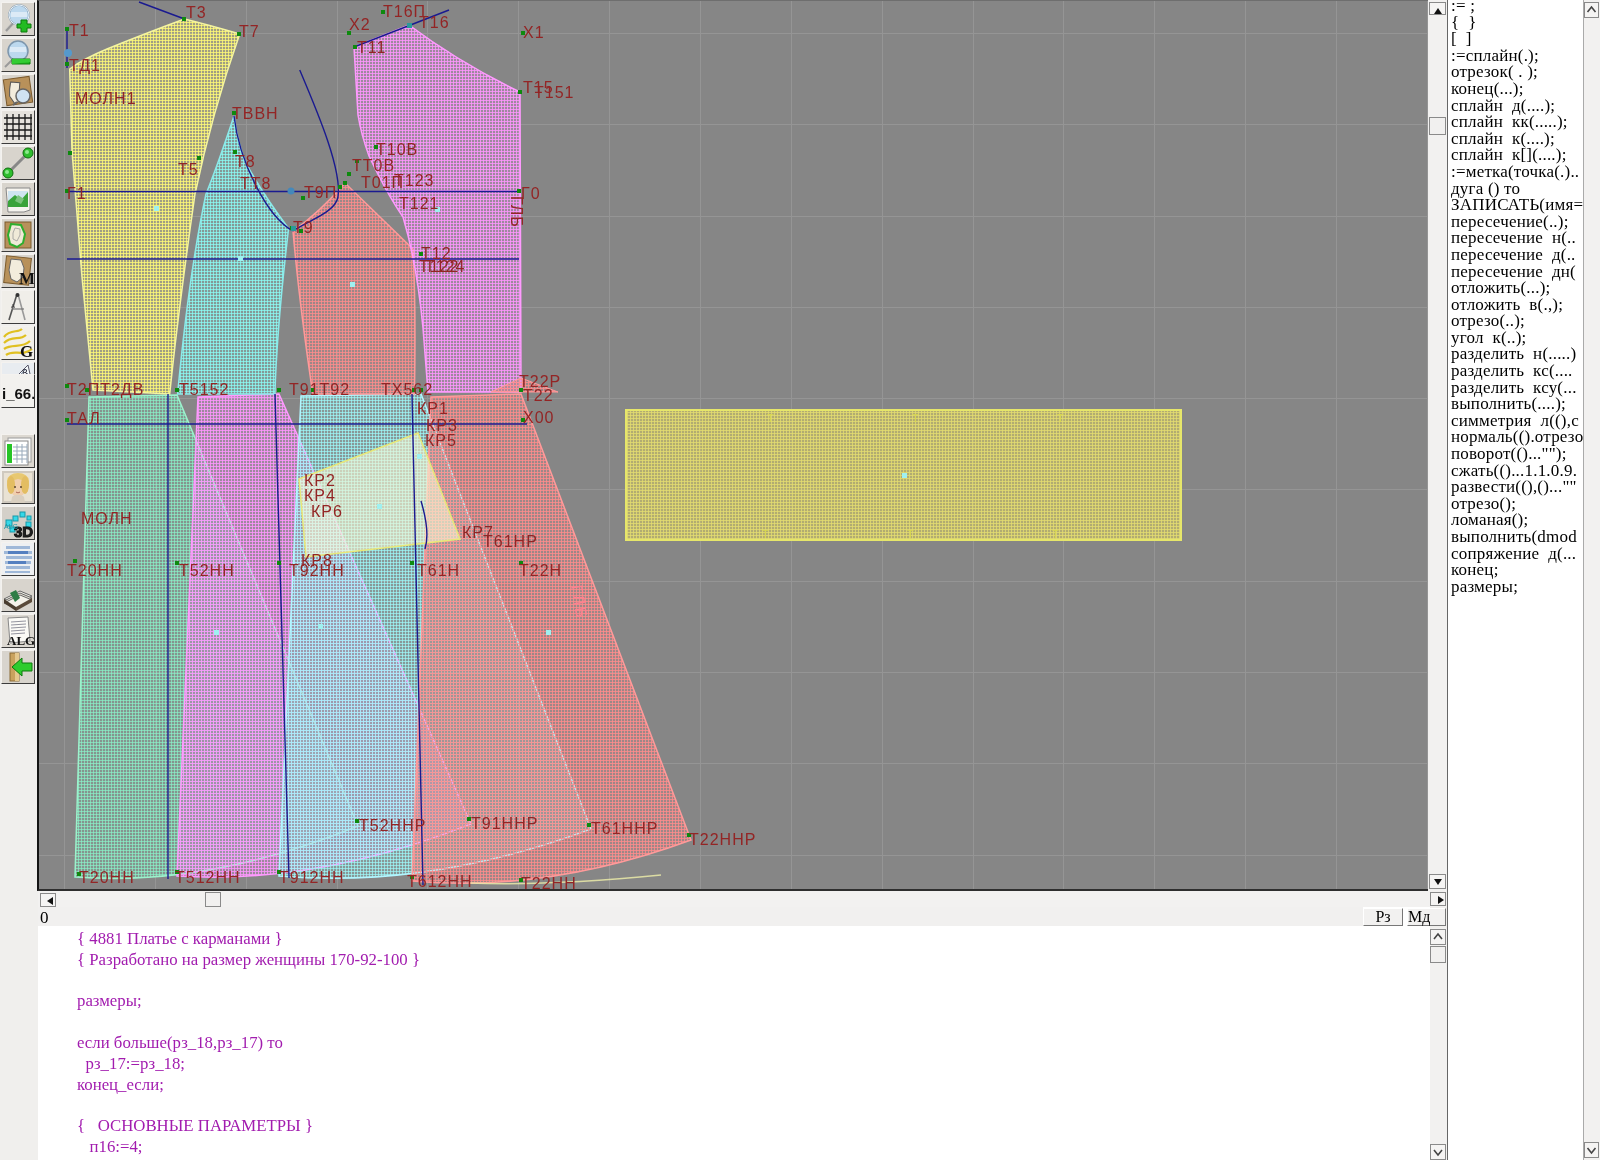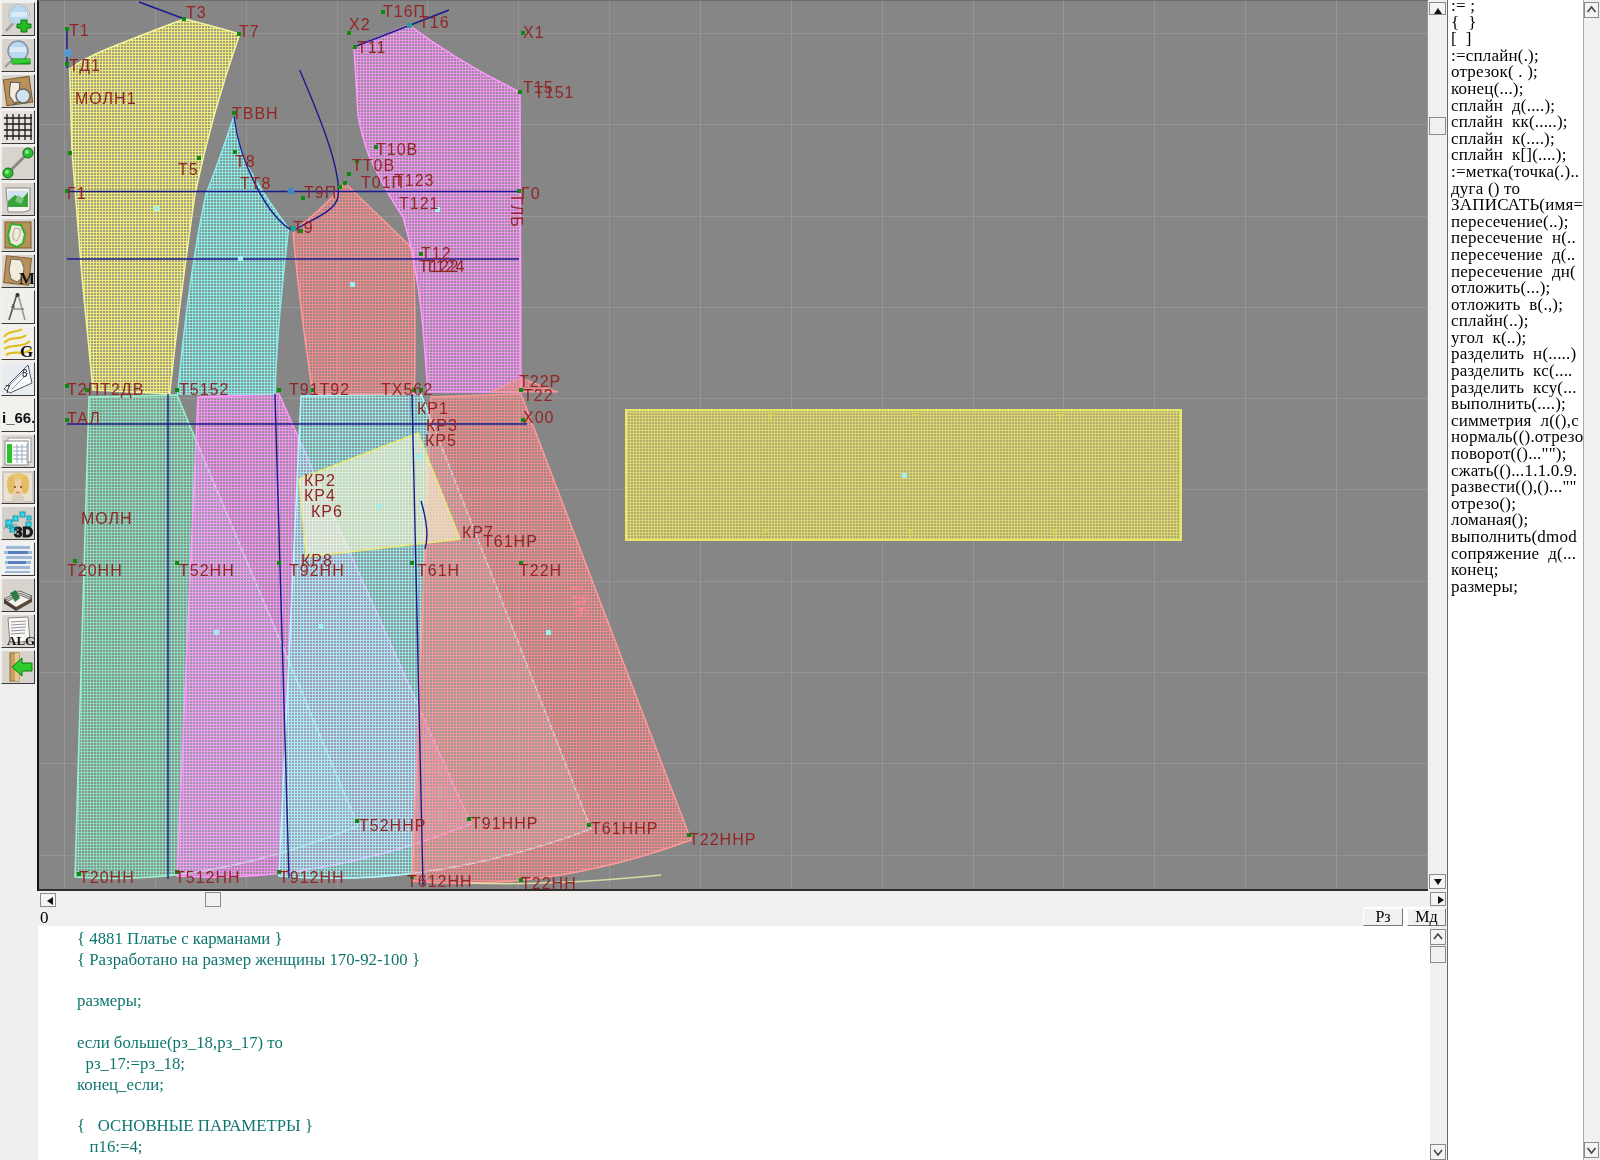--- a/index.html
+++ b/index.html
@@ -82,21 +82,21 @@
         <text x="18" y="30" font-family="Liberation Serif" font-size="17" font-weight="bold" fill="#111">G</text>
       </svg></div>
     <div class="btn3d" style="top:362px"><svg width="32" height="32" viewBox="0 0 32 32">
         <rect width="32" height="32" fill="#e8ecf0"></rect>
         <path d="M2 26L26 2l4 18-22 10z" fill="#f6fafc" stroke="#556"></path>
         <path d="M6 24L24 6" stroke="#89a" stroke-width="1"></path>
         <path d="M10 26L26 10" stroke="#89a" stroke-width="1"></path>
         <text x="3" y="30" font-size="10" fill="#223">7</text>
         <text x="20" y="14" font-size="10" fill="#223">8</text>
       </svg></div>
-    <div class="btn3d" style="top:398px"><svg width="32" height="32" viewBox="0 0 32 32">
+    <div class="btn3d" style="top:374px"><svg width="32" height="32" viewBox="0 0 32 32">
         <rect width="32" height="32" fill="#f2f1ee"></rect>
         <text x="0" y="24" font-size="15" font-weight="bold" fill="#111" font-family="Liberation Sans">i_66.</text>
       </svg></div>
     <div class="btn3d" style="top:434px"><svg width="32" height="32" viewBox="0 0 32 32">
         <rect width="32" height="32" fill="#dcd8d1"></rect>
         <rect x="6" y="3" width="23" height="24" fill="#fbfbfa" stroke="#999"></rect>
         <rect x="3" y="6" width="23" height="24" fill="#ffffff" stroke="#888"></rect>
         <rect x="5" y="9" width="5" height="19" fill="#27c427"></rect>
         <g stroke="#9ab" stroke-width="1">
           <path d="M11 12h14M11 16h14M11 20h14M11 24h14M15 9v19M20 9v19M25 9v19"></path>
@@ -413,21 +413,21 @@
     <div class="sbbtn" style="left:40px;top:893px;width:16px;height:14px;">
       <div style="width:0;height:0;border:4px solid transparent;border-right:6px solid #111;margin-top:3px;margin-left:2px;"></div>
     </div>
     <div class="sbthumb" style="left:205px;top:892px;width:16px;height:15px;"></div>
     <div class="sbbtn" style="left:1430px;top:892px;width:16px;height:14px;">
       <div style="width:0;height:0;border:4px solid transparent;border-left:6px solid #111;margin-top:3px;margin-left:7px;"></div>
     </div>
     <div class="abs" style="left:38px;top:907px;width:1392px;height:253px;background:#ffffff;"></div>
     <div class="abs" style="left:38px;top:907px;width:1325px;height:19px;background:#f1f0ef;"></div>
     <div class="abs serif" style="left:40px;top:908px;font-size:17px;color:#000;">0</div>
-    <div class="abs serif" style="left:77px;top:929px;font-size:16.8px;line-height:20.8px;color:#0f766e;">
+    <div class="abs serif" style="left:77px;top:929px;font-size:16.8px;line-height:20.8px;color:#a21caf;">
       <div>{ 4881 Платье с карманами }</div>
       <div>{ Разработано на размер женщины 170-92-100 }</div>
       <div>&nbsp;</div>
       <div>размеры;</div>
       <div>&nbsp;</div>
       <div>если больше(рз_18,рз_17) то</div>
       <div>&nbsp;&nbsp;рз_17:=рз_18;</div>
       <div>конец_если;</div>
       <div>&nbsp;</div>
       <div>{&nbsp;&nbsp;&nbsp;ОСНОВНЫЕ ПАРАМЕТРЫ }</div>
@@ -435,21 +435,21 @@
     </div>
     <div class="abs sbtrack" style="left:1430px;top:928px;width:17px;height:232px;"></div>
     <div class="sbbtn" style="left:1430px;top:929px;width:16px;height:16px;"><svg width="14" height="14">
         <path d="M3 9 L7 4 L11 9" stroke="#444" stroke-width="1.6" fill="none"></path>
       </svg></div>
     <div class="sbthumb" style="left:1430px;top:946px;width:16px;height:17px;"></div>
     <div class="sbbtn" style="left:1430px;top:1144px;width:16px;height:16px;"><svg width="14" height="14">
         <path d="M3 5 L7 10 L11 5" stroke="#444" stroke-width="1.6" fill="none"></path>
       </svg></div>
     <div class="abs serif" style="left:1363px;top:908px;width:40px;height:18px;background:#f2f1f0;border:1px solid #777;border-top-color:#fff;border-left-color:#fff;box-sizing:border-box;text-align:center;font-size:16px;line-height:16px;">Рз</div>
-    <div class="abs serif" style="left:1407px;top:908px;width:39px;height:18px;background:#f2f1f0;border:1px solid #777;border-top-color:#fff;border-left-color:#fff;box-sizing:border-box;text-align:center;font-size:16px;line-height:16px;">Мд</div>
+    <div class="abs serif" style="left:1407px;top:908px;width:39px;height:18px;background:#f2f1f0;border:1px solid #777;border-top-color:#fff;border-left-color:#fff;box-sizing:border-box;font-size:16px;line-height:16px;">Мд</div>
     <div class="abs" style="left:1447px;top:0;width:136px;height:1160px;background:#ffffff;border-left:1px solid #666;box-sizing:border-box;overflow:hidden;">
       <div class="serif" style="position:absolute;left:3px;top:-2px;font-size:17px;letter-spacing:0.2px;line-height:16.6px;color:#000;">
         <div>:= ;</div>
         <div>{&nbsp; }</div>
         <div>[&nbsp; ]</div>
         <div>:=сплайн(.);</div>
         <div>отрезок(&nbsp;. );</div>
         <div>конец(...);</div>
         <div>сплайн&nbsp; д(....);</div>
         <div>сплайн&nbsp; кк(.....);</div>
@@ -457,21 +457,21 @@
         <div>сплайн&nbsp; к[](....);</div>
         <div>:=метка(точка(.)..</div>
         <div>дуга () то</div>
         <div>ЗАПИСАТЬ(имя=</div>
         <div>пересечение(..);</div>
         <div>пересечение&nbsp; н(..</div>
         <div>пересечение&nbsp; д(..</div>
         <div>пересечение&nbsp; дн(</div>
         <div>отложить(...);</div>
         <div>отложить&nbsp; в(.,);</div>
-        <div>сплайн(..);</div>
+        <div>отрезо(..);</div>
         <div>угол&nbsp; к(..);</div>
         <div>разделить&nbsp; н(.....)</div>
         <div>разделить&nbsp; кс(....</div>
         <div>разделить&nbsp; ксу(...</div>
         <div>выполнить(....);</div>
         <div>симметрия&nbsp; л((),с</div>
         <div>нормаль(().отрезо</div>
         <div>поворот(()..."");</div>
         <div>сжать(()...1.1.0.9.</div>
         <div>развести((),()...""</div>

